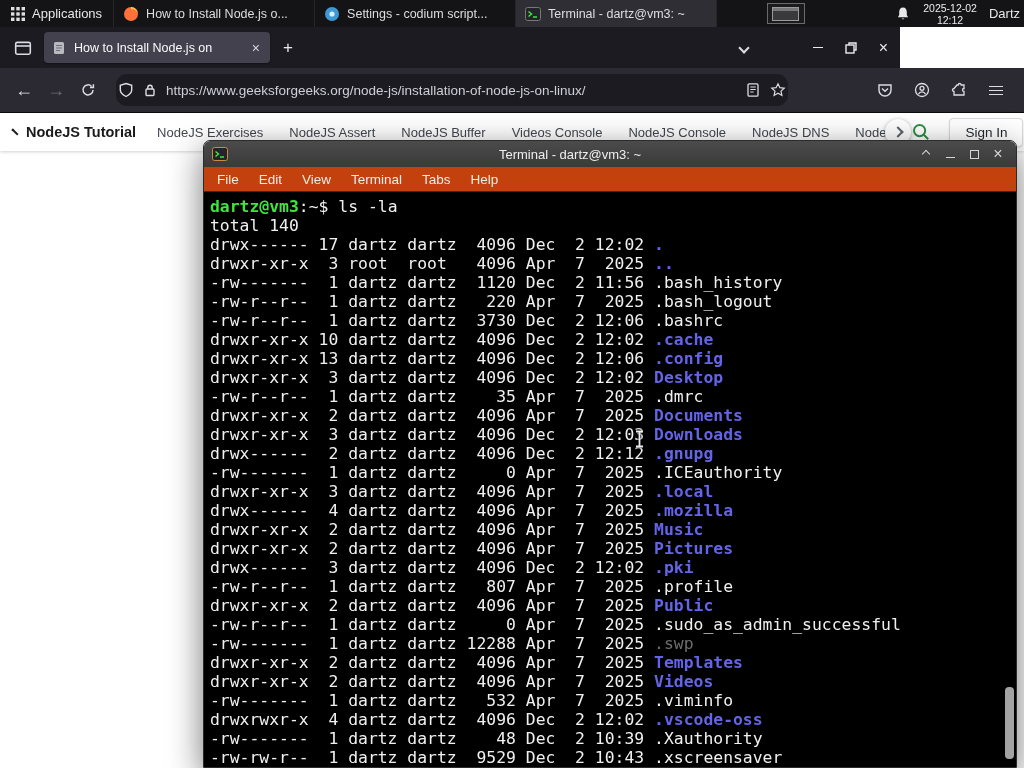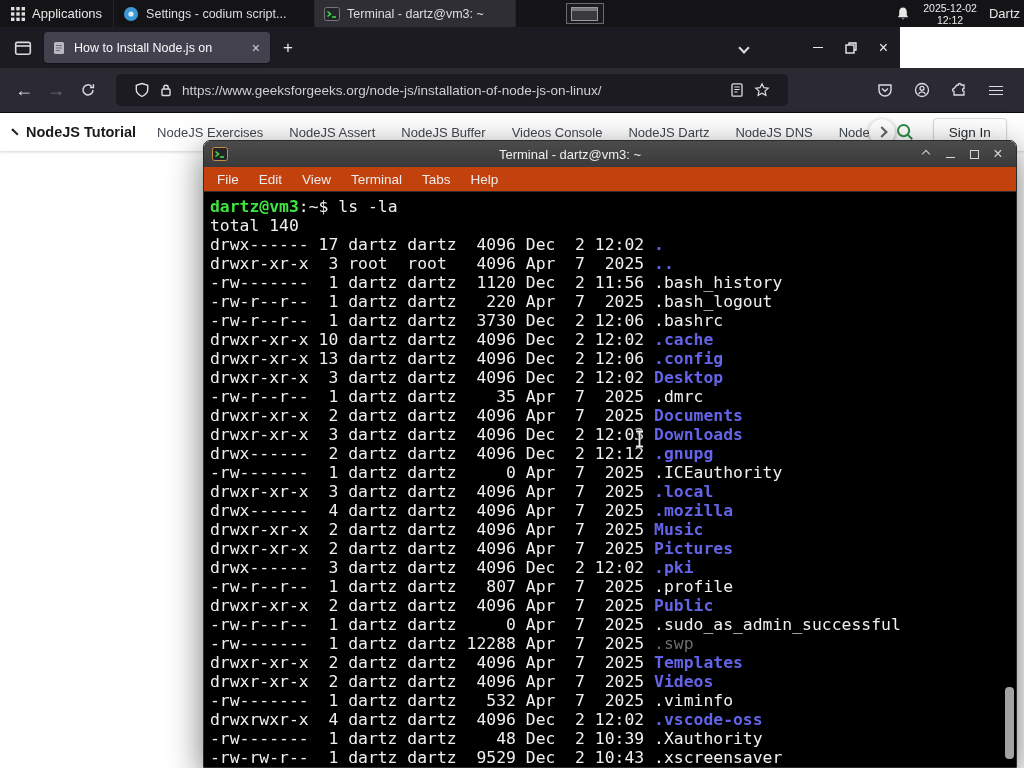--- a/index.html
+++ b/index.html
@@ -39,22 +39,22 @@
   .tabbar-right { margin-left:auto; display:flex; align-items:center; }
   .alltabs-btn { width:30px; height:30px; display:flex; align-items:center; justify-content:center; margin-right:42px; }
   .winctl { width:33px; height:30px; display:flex; align-items:center; justify-content:center; color:#eaeaf0; }
   .winctl .minbar { width:10px; height:0; border-bottom:1.6px solid #eaeaf0; }
   .glyph-close { font-size:16px; line-height:1; }
 
   .navbar { position:absolute; top:68px; left:0; width:1024px; height:45px; background:#2b2a33;
             border-bottom:1px solid #0c0c0d; display:flex; align-items:center; padding:0 8px; color:#dcdce4; }
   .navbtn { width:32px; height:32px; display:flex; align-items:center; justify-content:center; border-radius:4px; font-size:18px; }
   .navbtn.dim { color:#6b6b7a; }
-  .urlbar { width:672px; height:32px; margin-left:12px; background:#1c1b22; border-radius:5px;
-            display:flex; align-items:center; gap:9px; padding:0 18px; }
+  .urlbar { width:672px; height:32px; margin-left:12px; background:#1c1b22; border-radius:11px;
+            display:flex; align-items:center; gap:9px; padding:0 2px; }
   .url-text { flex:1; font-size:13.5px; color:#cfcfd8; white-space:nowrap; overflow:hidden; }
   .toolbar-right { margin-left:auto; display:flex; align-items:center; gap:9px; padding-right:6px; }
   .toolbtn { width:28px; height:28px; display:flex; align-items:center; justify-content:center; border-radius:4px; color:#dcdce4; }
   .burger { display:flex; flex-direction:column; gap:3px; }
   .burger i { display:block; width:14px; height:0; border-top:1.7px solid #dcdce4; }
 
   
   .gfg-nav { position:absolute; top:113px; left:0; width:1024px; height:38px; background:#ffffff;
              box-shadow:0 1px 3px rgba(0,0,0,.18); display:flex; align-items:center; padding:0 14px;
              font-size:13px; color:#424750; z-index:5; }
@@ -120,20 +120,27 @@
           <rect x="0" y="10.6" width="3.4" height="3.4"></rect>
             <rect x="5.3" y="10.6" width="3.4" height="3.4"></rect>
             <rect x="10.6" y="10.6" width="3.4" height="3.4"></rect>
         </g>
       </svg>
       <span>Applications</span>
     </div>
 
     <div class="task-btn">
       <svg class="icon16" viewBox="0 0 16 16">
+        <circle cx="8" cy="8" r="7" fill="#ff7139"></circle>
+        <path d="M8 1 A7 7 0 0 1 15 8 A5.5 5.5 0 0 0 8 3.5 Z" fill="#ffc24a"></path>
+      </svg>
+      <span class="task-title">How to Install Node.js o...</span>
+    </div>
+    <div class="task-btn">
+      <svg class="icon16" viewBox="0 0 16 16">
         <circle cx="8" cy="8" r="7" fill="#3c99d4"></circle>
         <circle cx="8" cy="8" r="2.6" fill="#d9eefc"></circle>
       </svg>
       <span class="task-title">Settings - codium script...</span>
     </div>
     <div class="task-btn active">
       <svg class="icon16" viewBox="0 0 16 16">
         <rect x="0.5" y="1.5" width="15" height="13" rx="2" fill="#23252a" stroke="#777"></rect>
         <path d="M3.5 5.5 L6.5 8 L3.5 10.5" fill="none" stroke="#3fe43f" stroke-width="1.5"></path>
         <path d="M8 11 H12" stroke="#3fe43f" stroke-width="1.5"></path>
@@ -250,21 +257,21 @@
     </div>
   </div>
 
   <div class="gfg-nav">
     <span class="chev left gfg-chev-left"></span>
     <span class="gfg-title">NodeJS Tutorial</span>
     <span class="gfg-item">NodeJS Exercises</span>
     <span class="gfg-item">NodeJS Assert</span>
     <span class="gfg-item">NodeJS Buffer</span>
     <span class="gfg-item">Videos Console</span>
-    <span class="gfg-item">NodeJS Dartz</span>
+    <span class="gfg-item">NodeJS Console</span>
     <span class="gfg-item">NodeJS DNS</span>
     <span class="gfg-item">Node</span>
     <div class="gfg-chev-circle">
       <span class="chev right"></span>
     </div>
     <div class="gfg-right">
       <svg class="icon20" viewBox="0 0 20 20">
         <circle cx="8.6" cy="8.6" r="5.6" fill="none" stroke="#2f8d46" stroke-width="2"></circle>
         <path d="M12.8 12.8 L17.2 17.2" stroke="#2f8d46" stroke-width="2"></path>
       </svg>

